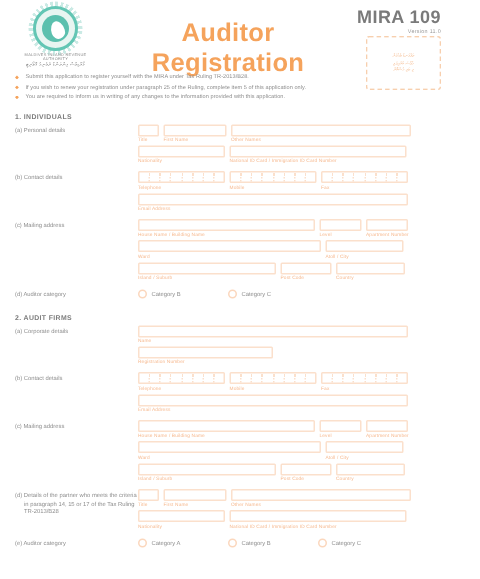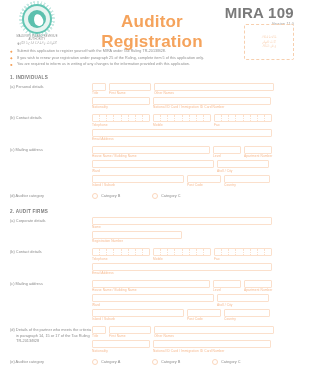--- a/index.html
+++ b/index.html
@@ -48,21 +48,21 @@
 
   .title{
     position:absolute;left:72px;top:12px;width:160px;
     font-size:17px;font-weight:bold;color:#f5a35c;letter-spacing:.2px;
     text-align:center;
   }
 
   .formno{
     position:absolute;right:4px;top:4px;text-align:right;
   }
-  .formno .code{font-size:15px;font-weight:bold;color:#7a7a7a;letter-spacing:.3px;}
+  .formno .code{font-size:12px;font-weight:bold;color:#7a7a7a;letter-spacing:.3px;}
   .formno .ver{font-size:3.6px;color:#9a9a9a;margin-top:1px;letter-spacing:.2px;}
 
   .offbox{
     position:absolute;right:4px;top:24px;width:48px;height:34px;
     border:1px dashed #f7cfae;border-radius:2px;
     display:flex;align-items:center;justify-content:center;
   }
   .offbox .lines{text-align:center;}
   .offbox .ln{font-size:3.2px;line-height:4.6px;color:#f4b98c;white-space:nowrap;}
 

